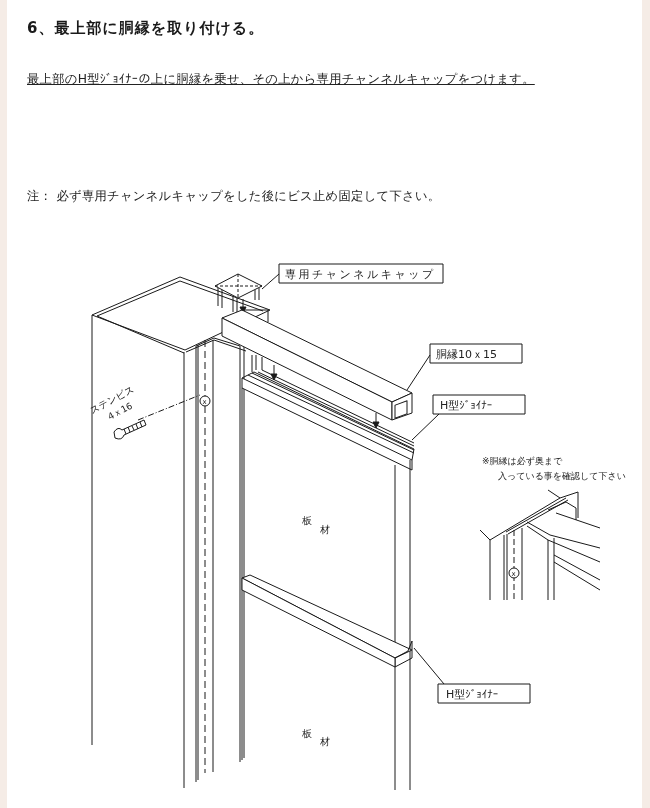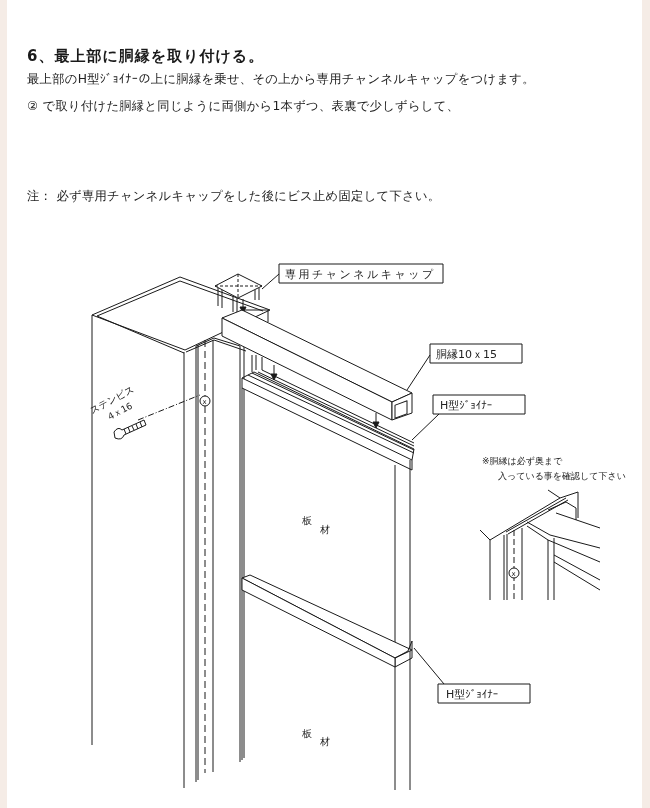--- a/index.html
+++ b/index.html
@@ -17,28 +17,27 @@
   .side-left { left: 0; width: 7px; }
   .side-right { right: 0; width: 8px; }
   .page {
     position: absolute; left: 7px; right: 8px; top: 0; bottom: 0;
     background: #fff;
   }
   .heading {
     position: absolute; left: 27px; top: 19px;
     font-size: 15px; font-weight: bold; letter-spacing: 1px;
     color: #1a1a1a;
-    margin-top: 28px;
   }
   .body-text {
     position: absolute; left: 27px; top: 66px;
     font-size: 12.3px; line-height: 27px; color: #222;
     letter-spacing: 0.3px; white-space: nowrap;
   }
-  .body-text .line { display: block; height: 27px; }
+  .body-text .line { display: block; height: 27px; text-decoration: underline; }
   .notes {
     position: absolute; left: 27px; top: 183px;
     font-size: 12.3px; line-height: 27px; color: #222;
     letter-spacing: 0.3px; white-space: nowrap; text-align: center;
   }
   .notes .line { display: block; height: 27px; }
   svg.diagram {
     position: absolute; left: 0; top: 0; width: 650px; height: 808px;
   }
   svg text {
@@ -50,21 +49,20 @@
 <body>
 
 <div class="side-left"></div>
 <div class="side-right"></div>
 <div class="page"></div>
 
 <div class="heading">6、最上部に胴縁を取り付ける。</div>
 
 <div class="body-text">
   <span class="line">最上部のH型ｼﾞｮｲﾅｰの上に胴縁を乗せ、その上から専用チャンネルキャップをつけます。</span>
-  <span class="line">② で取り付けた胴縁と同じように両側から1本ずつ、表裏で少しずらして、</span>
 </div>
 
 <div class="notes">
   <span class="line">注： 必ず専用チャンネルキャップをした後にビス止め固定して下さい。</span>
 </div>
 
 <svg class="diagram" viewBox="0 0 650 808" xmlns="http://www.w3.org/2000/svg">
   <g stroke="#1a1a1a" stroke-width="1" fill="none" stroke-linejoin="round">
 
     <g>

